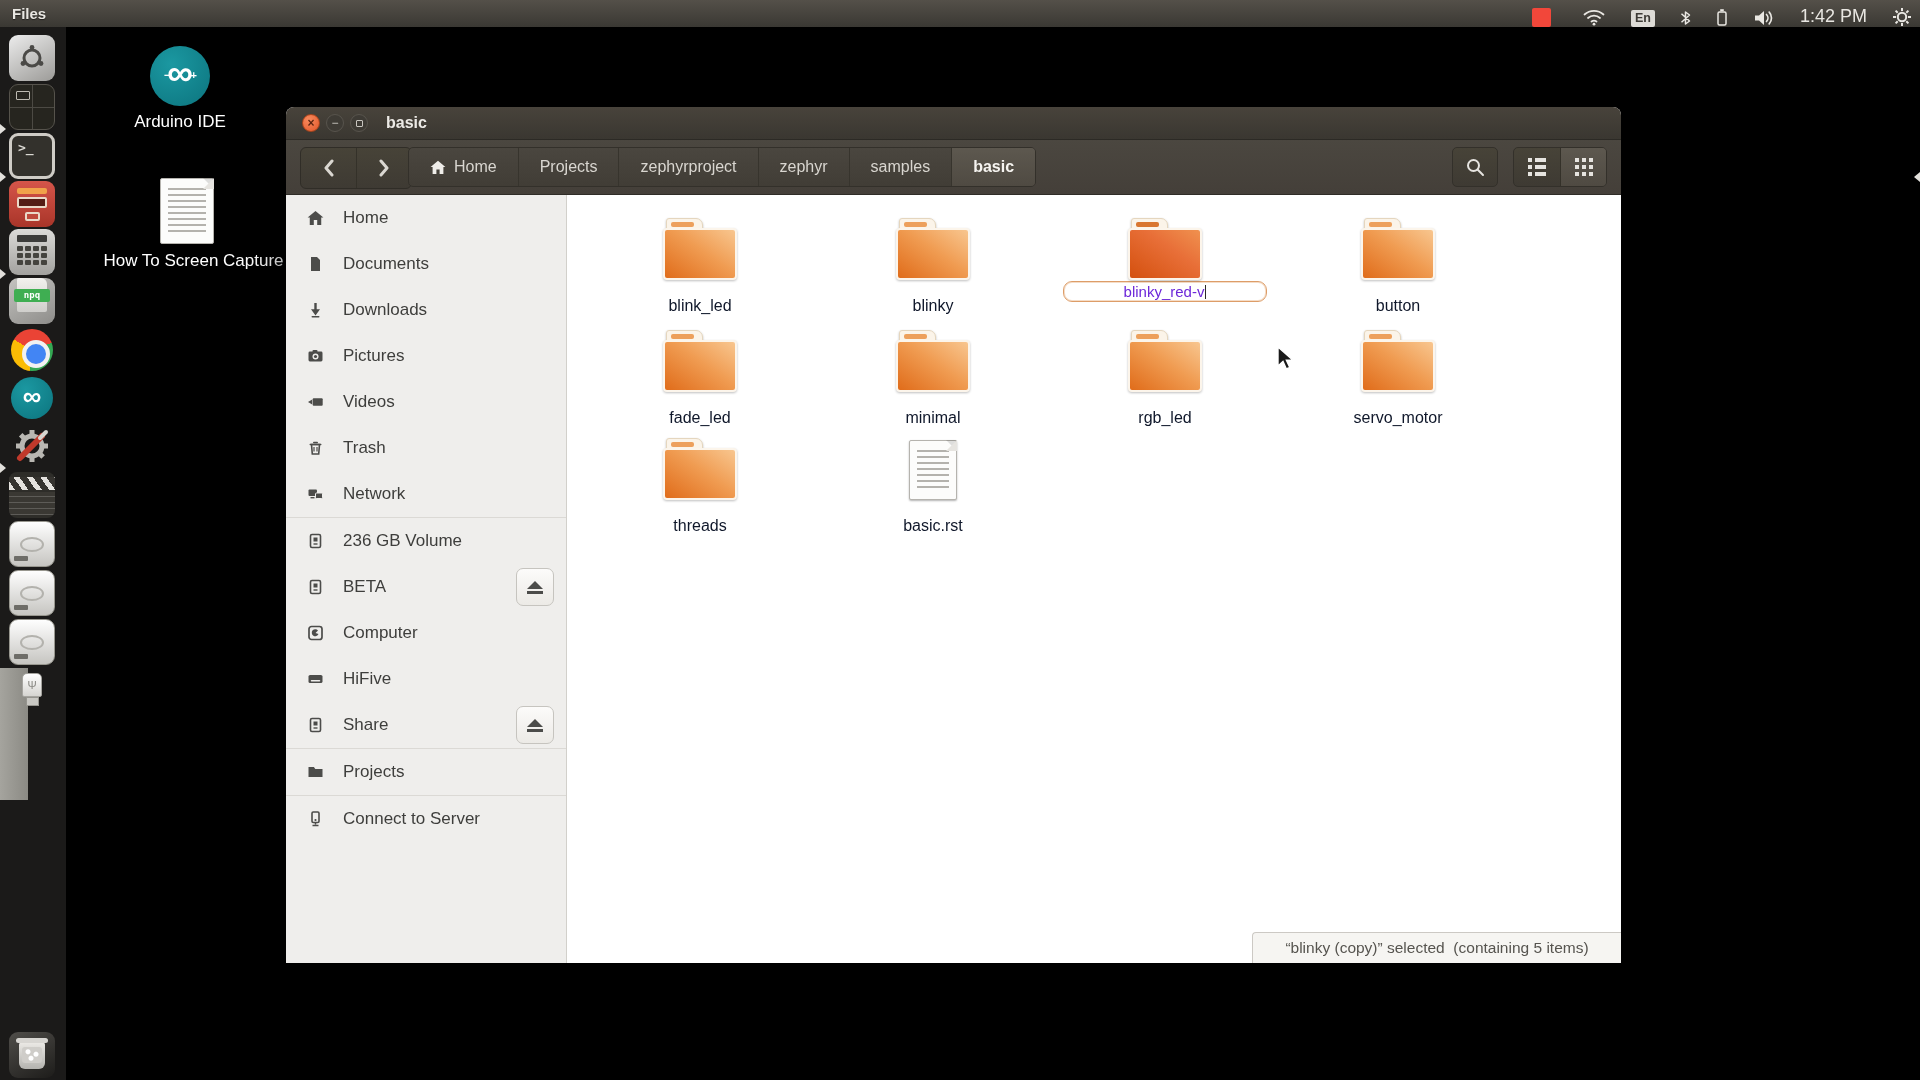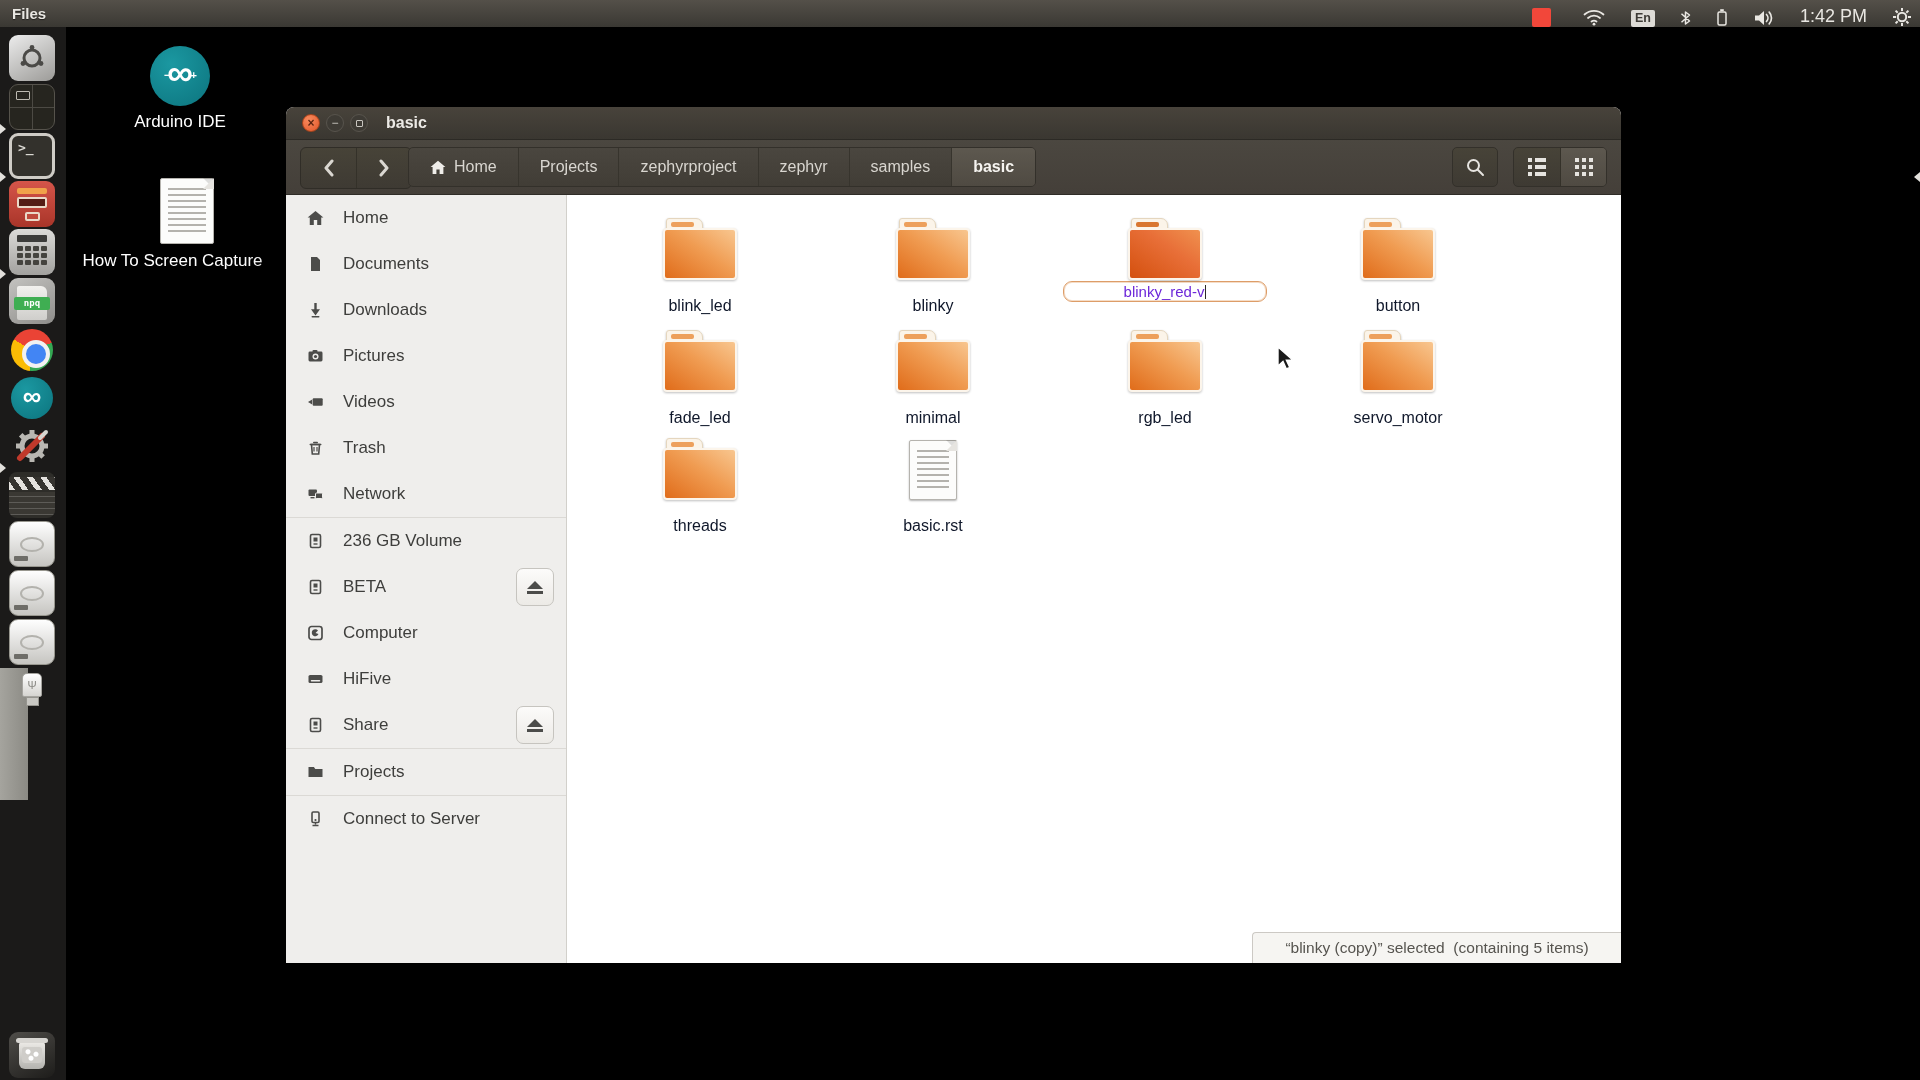--- a/index.html
+++ b/index.html
@@ -26,21 +26,21 @@
   .di-ws i{position:absolute;left:6px;top:6px;width:14px;height:9px;border:1.5px solid #bdbab2;border-radius:1px}
   .di-term{background:#33312c;border:3px solid #cfccc6;color:#dbd9d3;font-family:"DejaVu Sans Mono",monospace;font-size:13px;font-weight:bold;padding:4px 0 0 6px}
   .di-files{background:linear-gradient(#d5554a,#a93529);padding-top:7px}
   .di-files .slot{margin:0 auto;width:30px;height:6px;background:#f0a24a;border-radius:2px}
   .di-files .open{margin:3px auto 0;width:30px;height:11px;background:#541d15;border:2px solid #ead9c8;border-radius:2px}
   .di-files .drw{margin:4px auto 0;width:15px;height:9px;border:2px solid #ead9c8;border-radius:2px;background:#bf4a3c}
   .di-calc{background:linear-gradient(#dcdbd8,#a2a19e);padding-top:6px}
   .di-calc .scr{width:30px;height:7px;margin:0 auto 4px;background:#3c3c3a;border-radius:1px}
   .di-calc .keys{width:30px;margin:0 auto;display:grid;grid-template-columns:repeat(4,6px);grid-gap:2px}
   .di-calc .keys i{width:6px;height:5px;background:#45443f;border-radius:1px}
-  .di-npq{background:linear-gradient(150deg,#c4c3c0,#8e8d8a);padding-top:8px}
+  .di-npq{background:linear-gradient(150deg,#c4c3c0,#8e8d8a);padding-top:0}
   .di-npq .pg{width:30px;height:34px;margin:0 auto;background:linear-gradient(#f2f1ee,#cfcecb);border-radius:2px 6px 2px 2px;position:relative}
   .di-npq .band{position:absolute;left:-3px;top:11px;width:36px;height:13px;background:#3fae52;border-radius:2px;color:#fff;font-size:9px;font-weight:bold;font-family:"DejaVu Sans Mono",monospace;text-align:center;line-height:13px}
   .di-chrome{display:flex;align-items:center;justify-content:center}
   .chrome-ball{width:42px;height:42px;border-radius:50%;background:conic-gradient(from -60deg,#ea4335 0 130deg,#34a853 130deg 245deg,#fbbc05 245deg 360deg);position:relative}
   .chrome-ball::after{content:"";position:absolute;left:11px;top:11px;width:20px;height:20px;border-radius:50%;background:#4285f4;border:4px solid #f1f1f1}
   .di-ard{display:flex;align-items:center;justify-content:center}
   .ard-ball{width:42px;height:42px;border-radius:50%;background:radial-gradient(circle at 35% 30%,#1b98a1,#0c747e);color:#fff;display:flex;align-items:center;justify-content:center;font-size:26px;font-weight:bold;padding-bottom:4px}
   .di-set{display:flex;align-items:center;justify-content:center}
   .di-vid{background:#2e2d29;border-radius:8px;overflow:hidden;padding-top:5px}
   .di-vid .clap{height:13px;background:repeating-linear-gradient(55deg,#e4e2de 0 5px,#35332f 5px 11px)}
@@ -255,21 +255,21 @@
     <span style="position:absolute;right:13px;top:23px;color:#fff;font-size:11px;font-weight:bold">+</span>
   </div>
 </div>
 <div class="dt-label" style="left:100px;top:112px;width:160px">Arduino IDE</div>
 
 <div class="dt-ico" style="left:160px;top:178px">
   <div class="doc big">
       <div class="lines"></div>
     </div>
 </div>
-<div class="dt-label" style="left:60px;top:251px;width:225px">How To Screen Capture</div>
+<div class="dt-label" style="left:81px;top:251px;width:225px">How To Screen Capture</div>
 
 <div class="win">
 
   <div class="titlebar">
     <div class="wb wb-close">×</div>
     <div class="wb wb-min">−</div>
     <div class="wb wb-max">
         <i></i>
       </div>
     <div class="win-title">basic</div>

